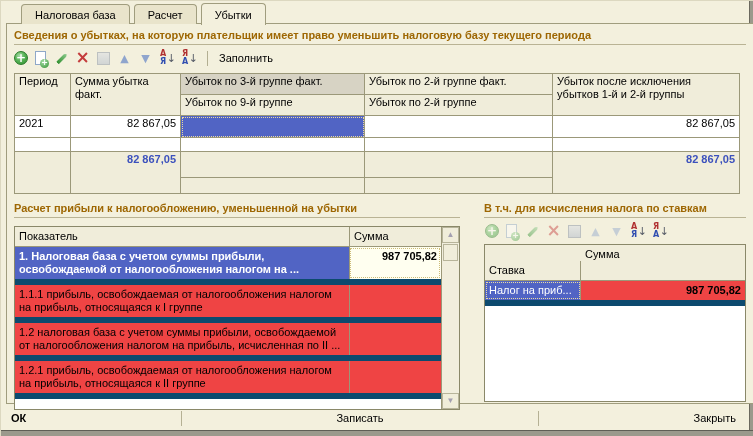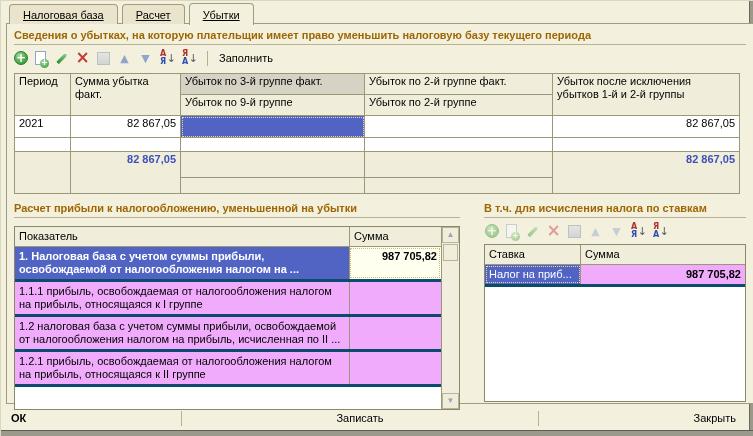--- a/index.html
+++ b/index.html
@@ -7,21 +7,21 @@
     width:753px;height:436px;position:relative;overflow:hidden;
     background:#f3f0dd;
     font-family:"Liberation Sans","DejaVu Sans",sans-serif;
     font-size:11px;color:#000;
   }
   .window{position:absolute;inset:0;border-left:1px solid #dcd8c0;border-top:1px solid #dcd8c0;box-sizing:border-box;}
   .edge-right{position:absolute;top:0;right:0;width:3px;height:100%;background:#9b998c;border-left:1px solid #6b695e;}
   .edge-bottom{position:absolute;left:0;bottom:0;width:100%;height:6px;background:#9b998c;border-top:1px solid #5f5e55;box-sizing:border-box;}
 
   
-  .tabbar{position:absolute;left:8px;top:2px;display:flex;align-items:flex-end;z-index:3;text-decoration:underline;}
+  .tabbar{position:absolute;left:20px;top:2px;display:flex;align-items:flex-end;z-index:3;}
   .tab{
     height:19px;padding:0 13px;display:flex;align-items:center;
     background:#e9e4cb;border:1px solid #a09d7e;border-bottom:none;
     border-radius:4px 4px 0 0;margin-right:4px;cursor:default;white-space:nowrap;
   }
   .tab.active{background:#f3f0dd;height:21px;position:relative;z-index:4;margin-bottom:-1px;}
 
   
   .page{
     position:absolute;left:5px;top:22px;width:748px;height:381px;
@@ -86,40 +86,40 @@
   .panel.right{flex:1;min-width:0;}
 
   
   .ltable{border:1px solid #8a8869;height:184px;box-sizing:border-box;display:flex;background:#fff;overflow:hidden;}
   .lmain{flex:1;min-width:0;display:flex;flex-direction:column;overflow:hidden;}
   .lhead{display:flex;background:#f0edda;border-bottom:1px solid #9b9879;flex:none;}
   .lhead .lcell{padding:3px 4px;}
   .lcell{box-sizing:border-box;overflow:hidden;}
   .lcell.lab{flex:1;min-width:0;padding:3px 4px;line-height:13px;}
   .lcell.amt{width:92px;flex:none;border-left:1px solid #9b9879;padding:3px 4px;line-height:13px;}
-  .lrow{display:flex;border-bottom:3px solid #0c4a6e;background:#f0abfc;flex:none;}
+  .lrow{display:flex;border-bottom:6px solid #0c4a6e;background:#ef4444;flex:none;}
   .lrow .lcell{padding:3px 4px;}
   .lrow.sel .lab{background:#5164c4;color:#fff;font-weight:bold;}
   .lrow.sel .amt{background:#fffff0;font-weight:bold;text-align:right;outline:1px dotted #cdbc78;outline-offset:-2px;}
   .b{font-weight:bold;}
 
   
   .vscroll{width:17px;flex:none;border-left:1px solid #9b9879;background:#f1eedd;display:flex;flex-direction:column;}
   .sbtn{height:16px;flex:none;display:flex;align-items:center;justify-content:center;
         background:#f0edda;border:1px solid #b7b49a;box-sizing:border-box;color:#a39fb0;font-size:8px;}
   .sbtn .su::before{content:"▲";} .sbtn .sd::before{content:"▼";}
   .sbtn i{font-style:normal;line-height:1;}
   .sthumb{height:15px;margin:1px 1px;background:#f0edda;border:1px solid #b7b49a;flex:none;}
   .strack{flex:1;}
 
   
   .rtable{border:1px solid #8a8869;height:158px;box-sizing:border-box;background:#fff;display:flex;flex-direction:column;overflow:hidden;}
   .rtable .lcell.rate{width:96px;flex:none;padding:3px 4px;border-right:1px solid #9b9879;line-height:13px;white-space:nowrap;}
   .rtable .lcell.ramt{flex:1;min-width:0;padding:3px 4px;text-align:right;line-height:13px;}
-  .rtable .lhead .rate{background:#f0edda;border-right:1px solid #9b9879;}
+  .rtable .lhead .rate{background:#f0edda;border-right:1px solid #9b9879;margin-top:16px;}
   .rtable .lrow .rate{background:#5164c4;color:#fff;outline:1px dotted #ead9a2;outline-offset:-2px;}
   .rfill{flex:1;background:#fff;}
 
   
   .btnbar{position:absolute;left:0;top:405px;width:745px;height:24px;display:flex;justify-content:space-between;align-items:center;}
   .fbtn{padding:0 10px;cursor:default;white-space:nowrap;}
   .vsep{width:1px;height:15px;background:#b5b194;flex:none;}
 </style>
 </head>
 <body>

